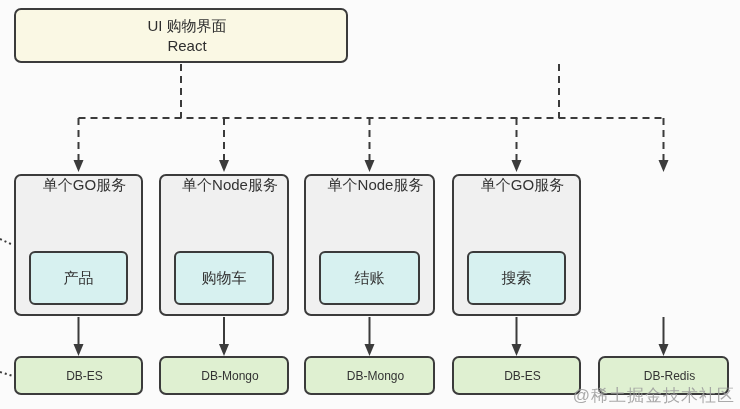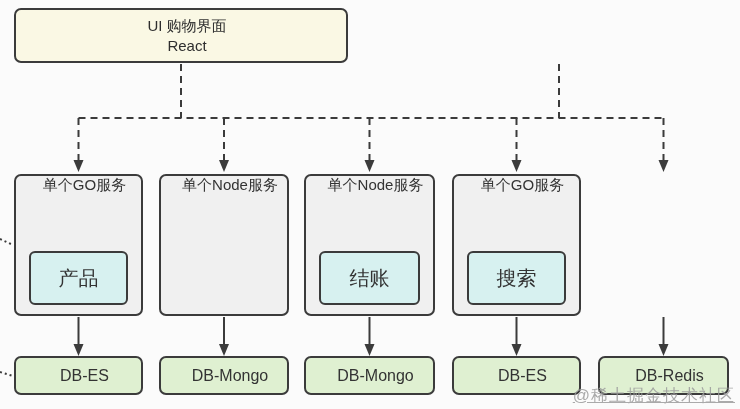--- a/index.html
+++ b/index.html
@@ -39,43 +39,42 @@
   .svc .svc-label{
     font-size:15px;color:#333;
   }
   .module{
     position:absolute;left:13px;right:13px;top:55px;bottom:9px;
     box-sizing:border-box;
     border:2px solid var(--line,#3b3b3b);
     border-radius:6px;
     background:var(--cyan,#d7f1f0);
     display:flex;align-items:center;justify-content:center;
-    font-size:20px;color:#333;margin-top:20px;
+    font-size:15px;color:#333;margin-top:20px;
   }
   .db{
     top:356px;height:39px;
     background:var(--green,#dff0d1);
-    font-size:16px;color:#333;
+    font-size:12px;color:#333;
   }
   
   .col0{left:14px;width:129px;}
   .col1{left:159px;width:130px;}
   .col2{left:304px;width:131px;}
   .col3{left:452px;width:129px;}
   .col4{left:598px;width:131px;}
 
   .watermark{
     position:absolute;
     right:5px;top:384px;
     font-size:17px;
     color:#9c9c9c;
     opacity:.85;
     letter-spacing:1px;
     pointer-events:none;
-    text-decoration:underline;
   }
 </style>
 </head>
 <body>
 
 <div class="canvas" style="--bg: #fbfbfb; --line: #3b3b3b; --cream: #faf8e4; --svcfill: #f0f0f0; --cyan: #d7f1f0; --green: #dff0d1;">
 
   <svg class="wires" viewBox="0 0 740 409">
     <g stroke="#3b3b3b" stroke-width="2" fill="none">
 
@@ -119,20 +118,23 @@
   </div>
 
   <div class="node svc col0">
     <span class="svc-label">单个GO服务</span>
     <div class="module">
       <span>产品</span>
     </div>
   </div>
   <div class="node svc col1">
     <span class="svc-label">单个Node服务</span>
+    <div class="module">
+      <span>购物车</span>
+    </div>
   </div>
   <div class="node svc col2">
     <span class="svc-label">单个Node服务</span>
     <div class="module">
       <span>结账</span>
     </div>
   </div>
   <div class="node svc col3">
     <span class="svc-label">单个GO服务</span>
     <div class="module">

